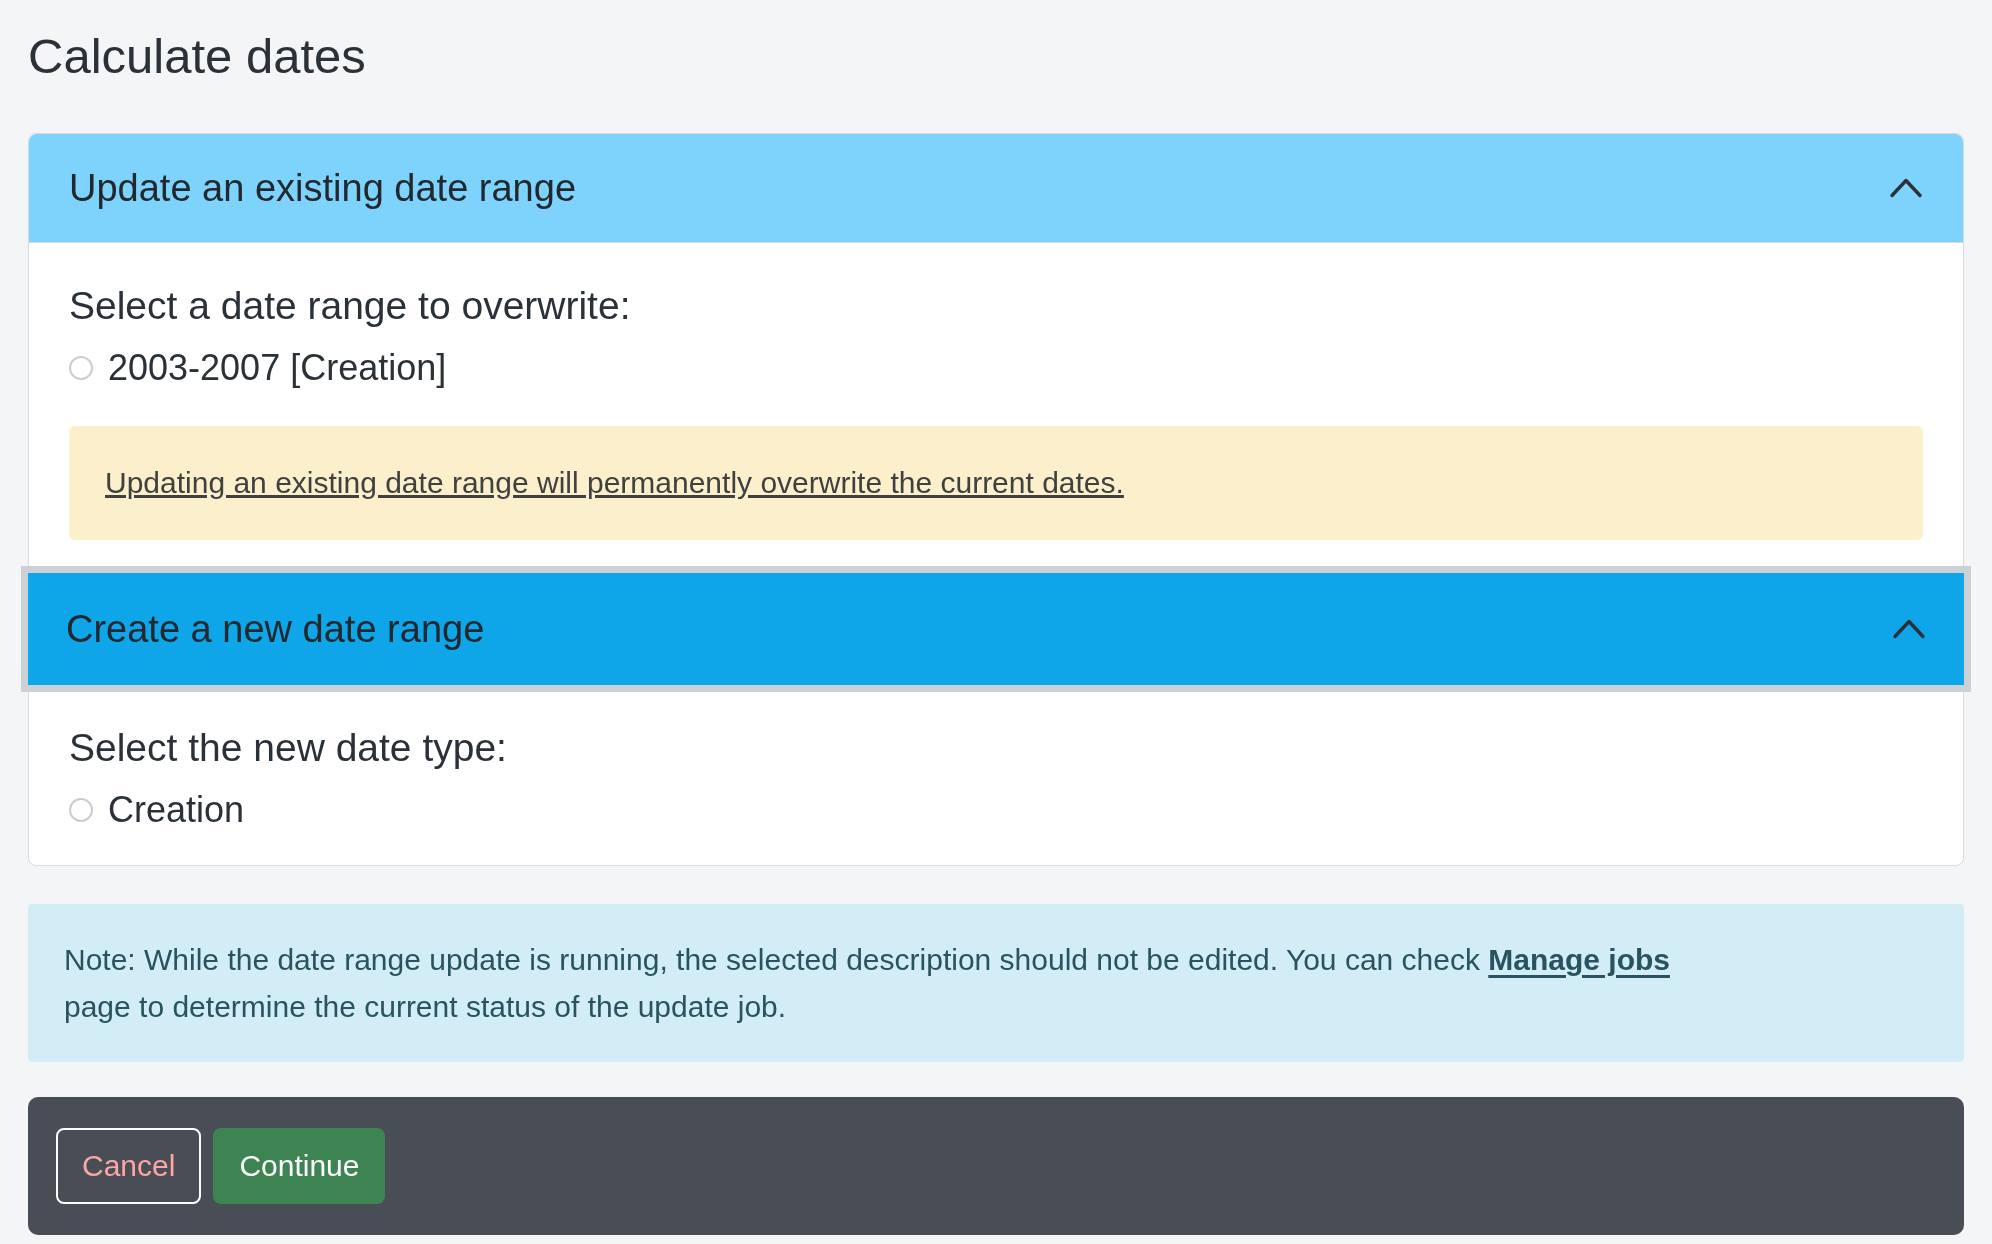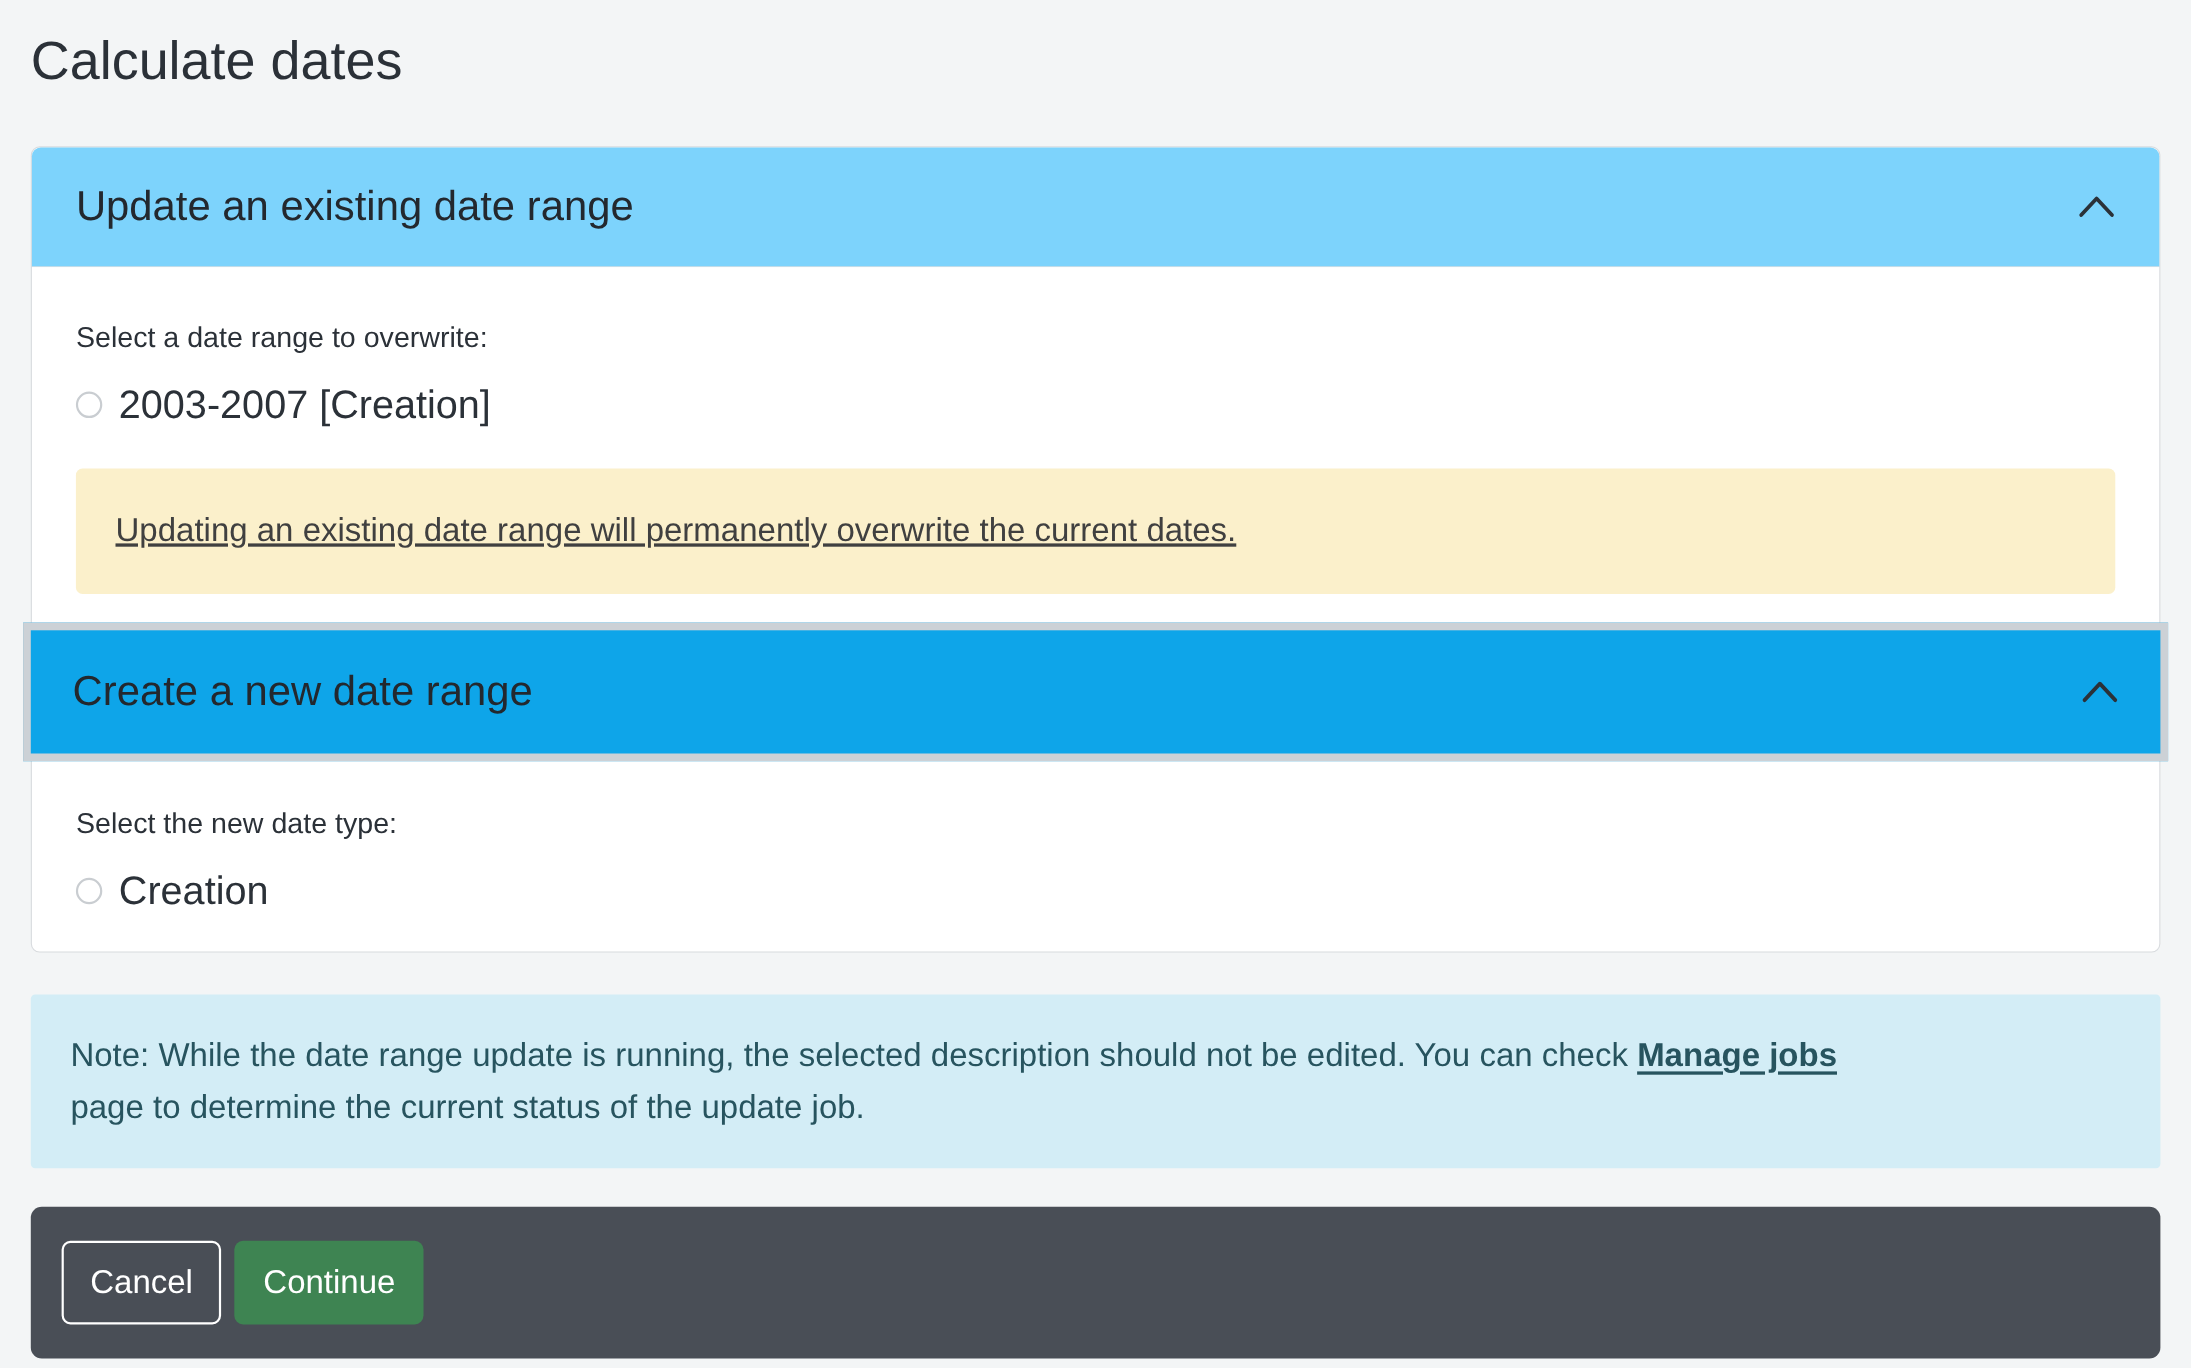--- a/index.html
+++ b/index.html
@@ -49,21 +49,21 @@
     background: #0ea5e9;
     border: 7px solid #ccd1d6;
     margin: 0 -8px;
     padding: 32px 38px;
   }
   .chevron { flex: none; margin-left: 20px; display: block; }
 
   .section-body { padding: 44px 40px 26px 40px; }
   .section-body.last { padding: 37px 40px 38px 40px; }
 
-  .prompt { margin: 0; font-size: 26px; line-height: 38px; color: #2b3138; }
+  .prompt { margin: 0; font-size: 39px; line-height: 38px; color: #2b3138; }
 
   .radio-row {
     margin-top: 26px;
     display: flex;
     align-items: center;
     gap: 15px;
     cursor: pointer;
   }
   .radio-circle {
     flex: none;
@@ -115,21 +115,21 @@
   }
   .btn {
     font-family: "Liberation Sans", sans-serif;
     font-size: 30px;
     line-height: 34px;
     border-radius: 8px;
     cursor: pointer;
   }
   .btn-cancel {
     background: transparent;
-    color: #ffffff;
+    color: #fca5a5;
     border: 2px solid #ffffff;
     padding: 19px 24px;
   }
   .btn-continue {
     background: #3e8452;
     color: #ffffff;
     border: none;
     padding: 21px 26px;
     text-align: right;
   }

